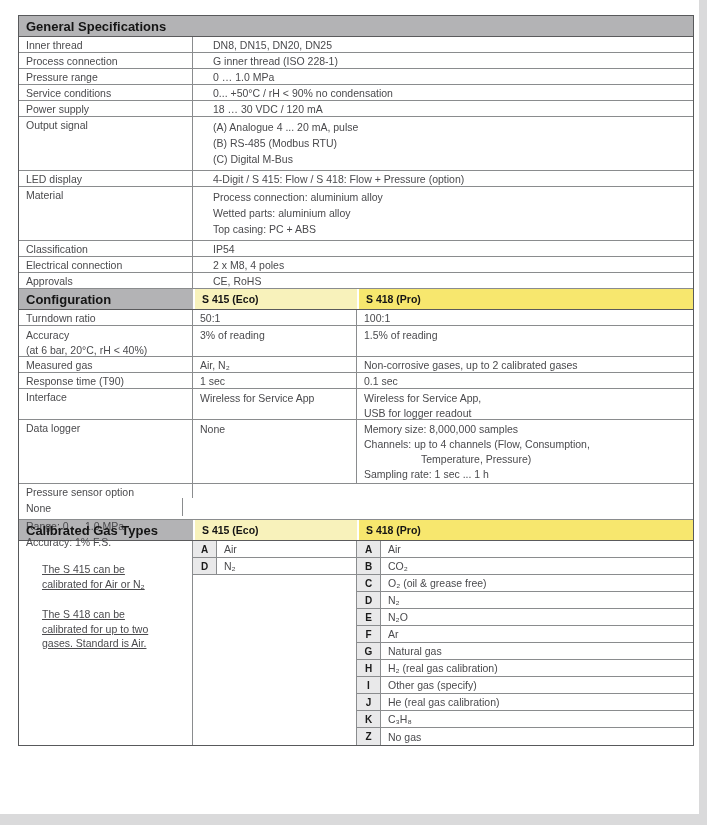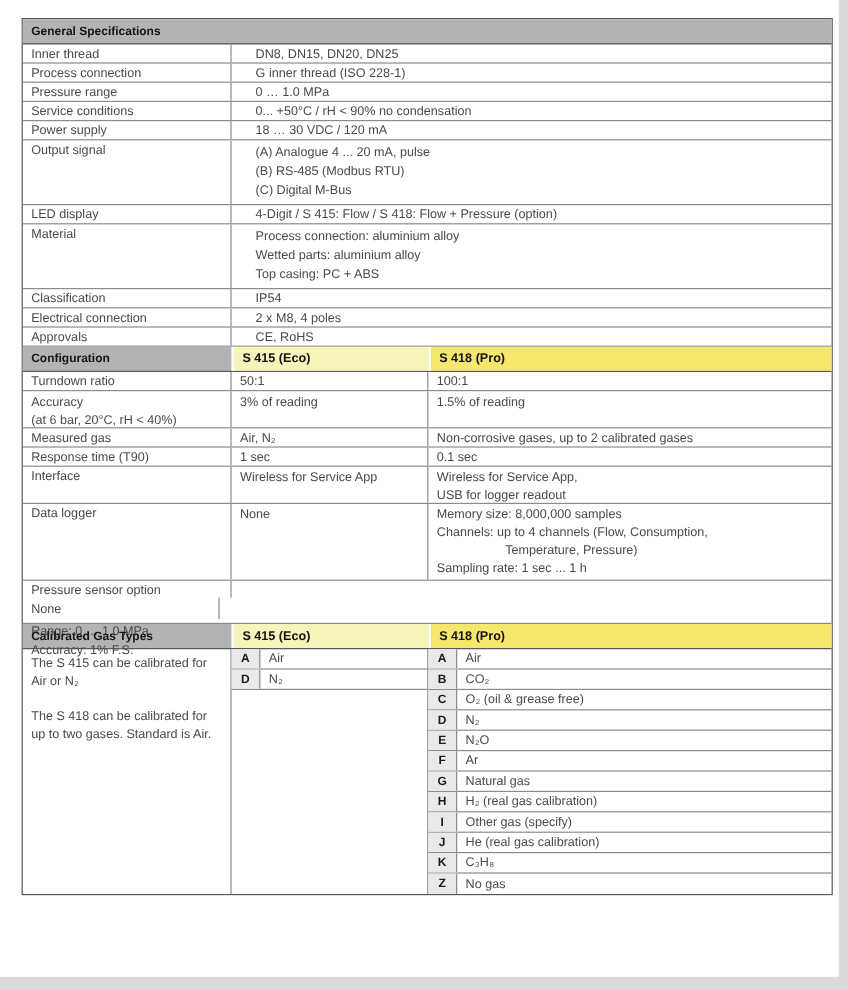--- a/index.html
+++ b/index.html
@@ -27,27 +27,27 @@
   .c1{width:174px;border-right:1px solid #8a8c8e;box-sizing:border-box;padding-left:7px;padding-right:7px;flex-shrink:0;}
   .cv{flex:1;min-width:0;padding-left:7px;padding-right:7px;margin-left:13px;}
   .ce{width:164px;border-right:1px solid #8a8c8e;box-sizing:border-box;padding-left:7px;padding-right:7px;flex-shrink:0;}
   .cp{flex:1;min-width:0;padding-left:7px;padding-right:7px;}
   .line{line-height:16px;}
   .line2{line-height:14.5px;}
   .dl-line{line-height:15px;}
   .indent{padding-left:57px;}
   .sec{background:#b3b3b5;height:21px;border-bottom:1px solid #5a5a5c;}
   .sec .c1{border-right:none;display:flex;align-items:center;}
-  .sec-title{font-weight:bold;color:#141414;font-size:10px;}
+  .sec-title{font-weight:bold;color:#141414;font-size:13px;}
   .hy{display:flex;align-items:center;box-sizing:border-box;padding-left:7px;font-weight:bold;color:#141414;}
   .hy-eco{width:164px;background:#f8f2bb;border-left:2px solid #ffffff;flex-shrink:0;}
   .hy-pro{flex:1;background:#f7e76e;border-left:2px solid #ffffff;min-width:0;}
   .gas-wrap{display:flex;height:204px;}
   .gas-note{width:174px;border-right:1px solid #8a8c8e;box-sizing:border-box;padding:5px 7px 0 7px;line-height:14.5px;flex-shrink:0;}
-  .gas-note p{margin:0;}
+  .gas-note p{margin:16px;text-decoration:underline;}
   .gas-note p + p{margin-top:15px;}
   .gas-eco{width:164px;border-right:1px solid #8a8c8e;box-sizing:border-box;display:flex;flex-direction:column;flex-shrink:0;}
   .gas-pro{flex:1;display:flex;flex-direction:column;min-width:0;}
   .gas-row{height:17px;display:flex;border-bottom:1px solid #8a8c8e;box-sizing:border-box;align-items:stretch;flex-shrink:0;}
   .gas-row.last{border-bottom:none;}
   .gas-letter{width:24px;background:#e9e9ea;border-right:1px solid #8a8c8e;font-weight:bold;font-size:10px;color:#1a1a1a;display:flex;align-items:center;justify-content:center;box-sizing:border-box;flex-shrink:0;}
   .gas-name{flex:1;display:flex;align-items:center;padding:4px 7px;min-width:0;}
 </style>
 </head>
 <body>

